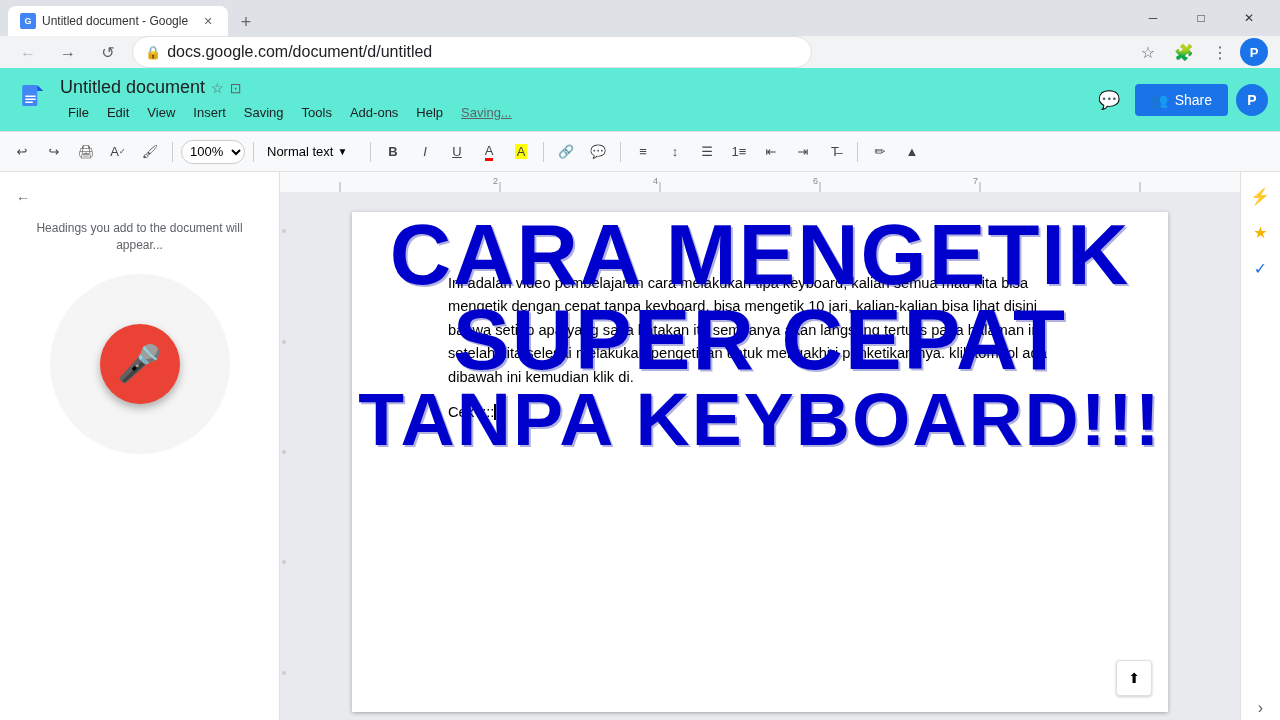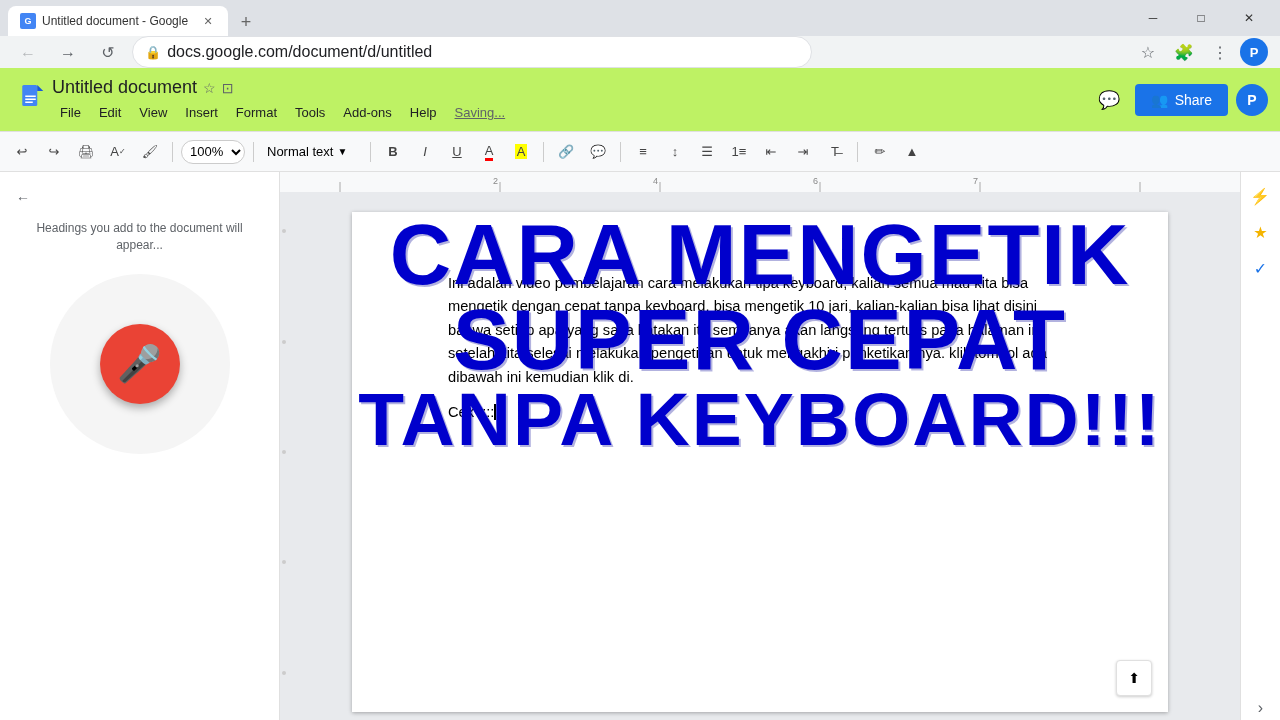--- a/index.html
+++ b/index.html
@@ -27,21 +27,21 @@
     .lock-icon { margin-right: 6px; font-size: 13px; color: #5f6368; }
     .address-text { font-size: 16px; color: #202124; }
     .toolbar-icons { margin-left: auto; display: flex; align-items: center; gap: 4px; }
     .toolbar-icon { width: 32px; height: 32px; border-radius: 50%; display: flex; align-items: center; justify-content: center; font-size: 16px; color: #5f6368; cursor: pointer; }
     .profile-icon { width: 28px; height: 28px; border-radius: 50%; background: #1a73e8; display: flex; align-items: center; justify-content: center; color: white; font-size: 13px; font-weight: bold; cursor: pointer; }
 
     
     .docs-container { flex: 1; display: flex; flex-direction: column; background: white; }
 
     
-    .docs-header { height: 64px; background: #bef264; display: flex; align-items: center; padding: 0 12px; border-bottom: 1px solid #e0e0e0; }
+    .docs-header { height: 64px; background: #5eead4; display: flex; align-items: center; padding: 0 12px; border-bottom: 1px solid #e0e0e0; gap: 8px; }
     .docs-logo { width: 40px; height: 40px; display: flex; align-items: center; justify-content: center; }
     .docs-logo svg { width: 30px; height: 30px; }
     .docs-title-area { display: flex; flex-direction: column; flex: 1; }
     .docs-title { font-size: 18px; color: #202124; font-weight: 400; line-height: 1.2; }
     .docs-title-icon { font-size: 14px; color: #5f6368; cursor: pointer; }
     .docs-menu { display: flex; gap: 2px; align-items: center; margin-top: 4px; }
     .docs-menu-item { font-size: 13px; color: #202124; padding: 2px 8px; cursor: pointer; border-radius: 4px; }
     .docs-menu-item.saving { color: #5f6368; text-decoration: underline; }
     .docs-header-right { display: flex; align-items: center; gap: 8px; margin-left: auto; }
     .comment-icon { width: 36px; height: 36px; display: flex; align-items: center; justify-content: center; font-size: 18px; color: #5f6368; cursor: pointer; }
@@ -148,21 +148,21 @@
         <div style="display:flex;align-items:center;gap:6px;">
           <span class="docs-title">Untitled document</span>
           <span class="docs-title-icon">☆</span>
           <span class="docs-title-icon">⊡</span>
         </div>
         <div class="docs-menu">
           <span class="docs-menu-item">File</span>
           <span class="docs-menu-item">Edit</span>
           <span class="docs-menu-item">View</span>
           <span class="docs-menu-item">Insert</span>
-          <span class="docs-menu-item">Format</span>
+          <span class="docs-menu-item">Saving</span>
           <span class="docs-menu-item">Tools</span>
           <span class="docs-menu-item">Add-ons</span>
           <span class="docs-menu-item">Help</span>
           <span class="docs-menu-item saving">Saving...</span>
         </div>
       </div>
       <div class="docs-header-right">
         <div class="comment-icon">💬</div>
         <button class="share-btn">
           <span>👥</span>

